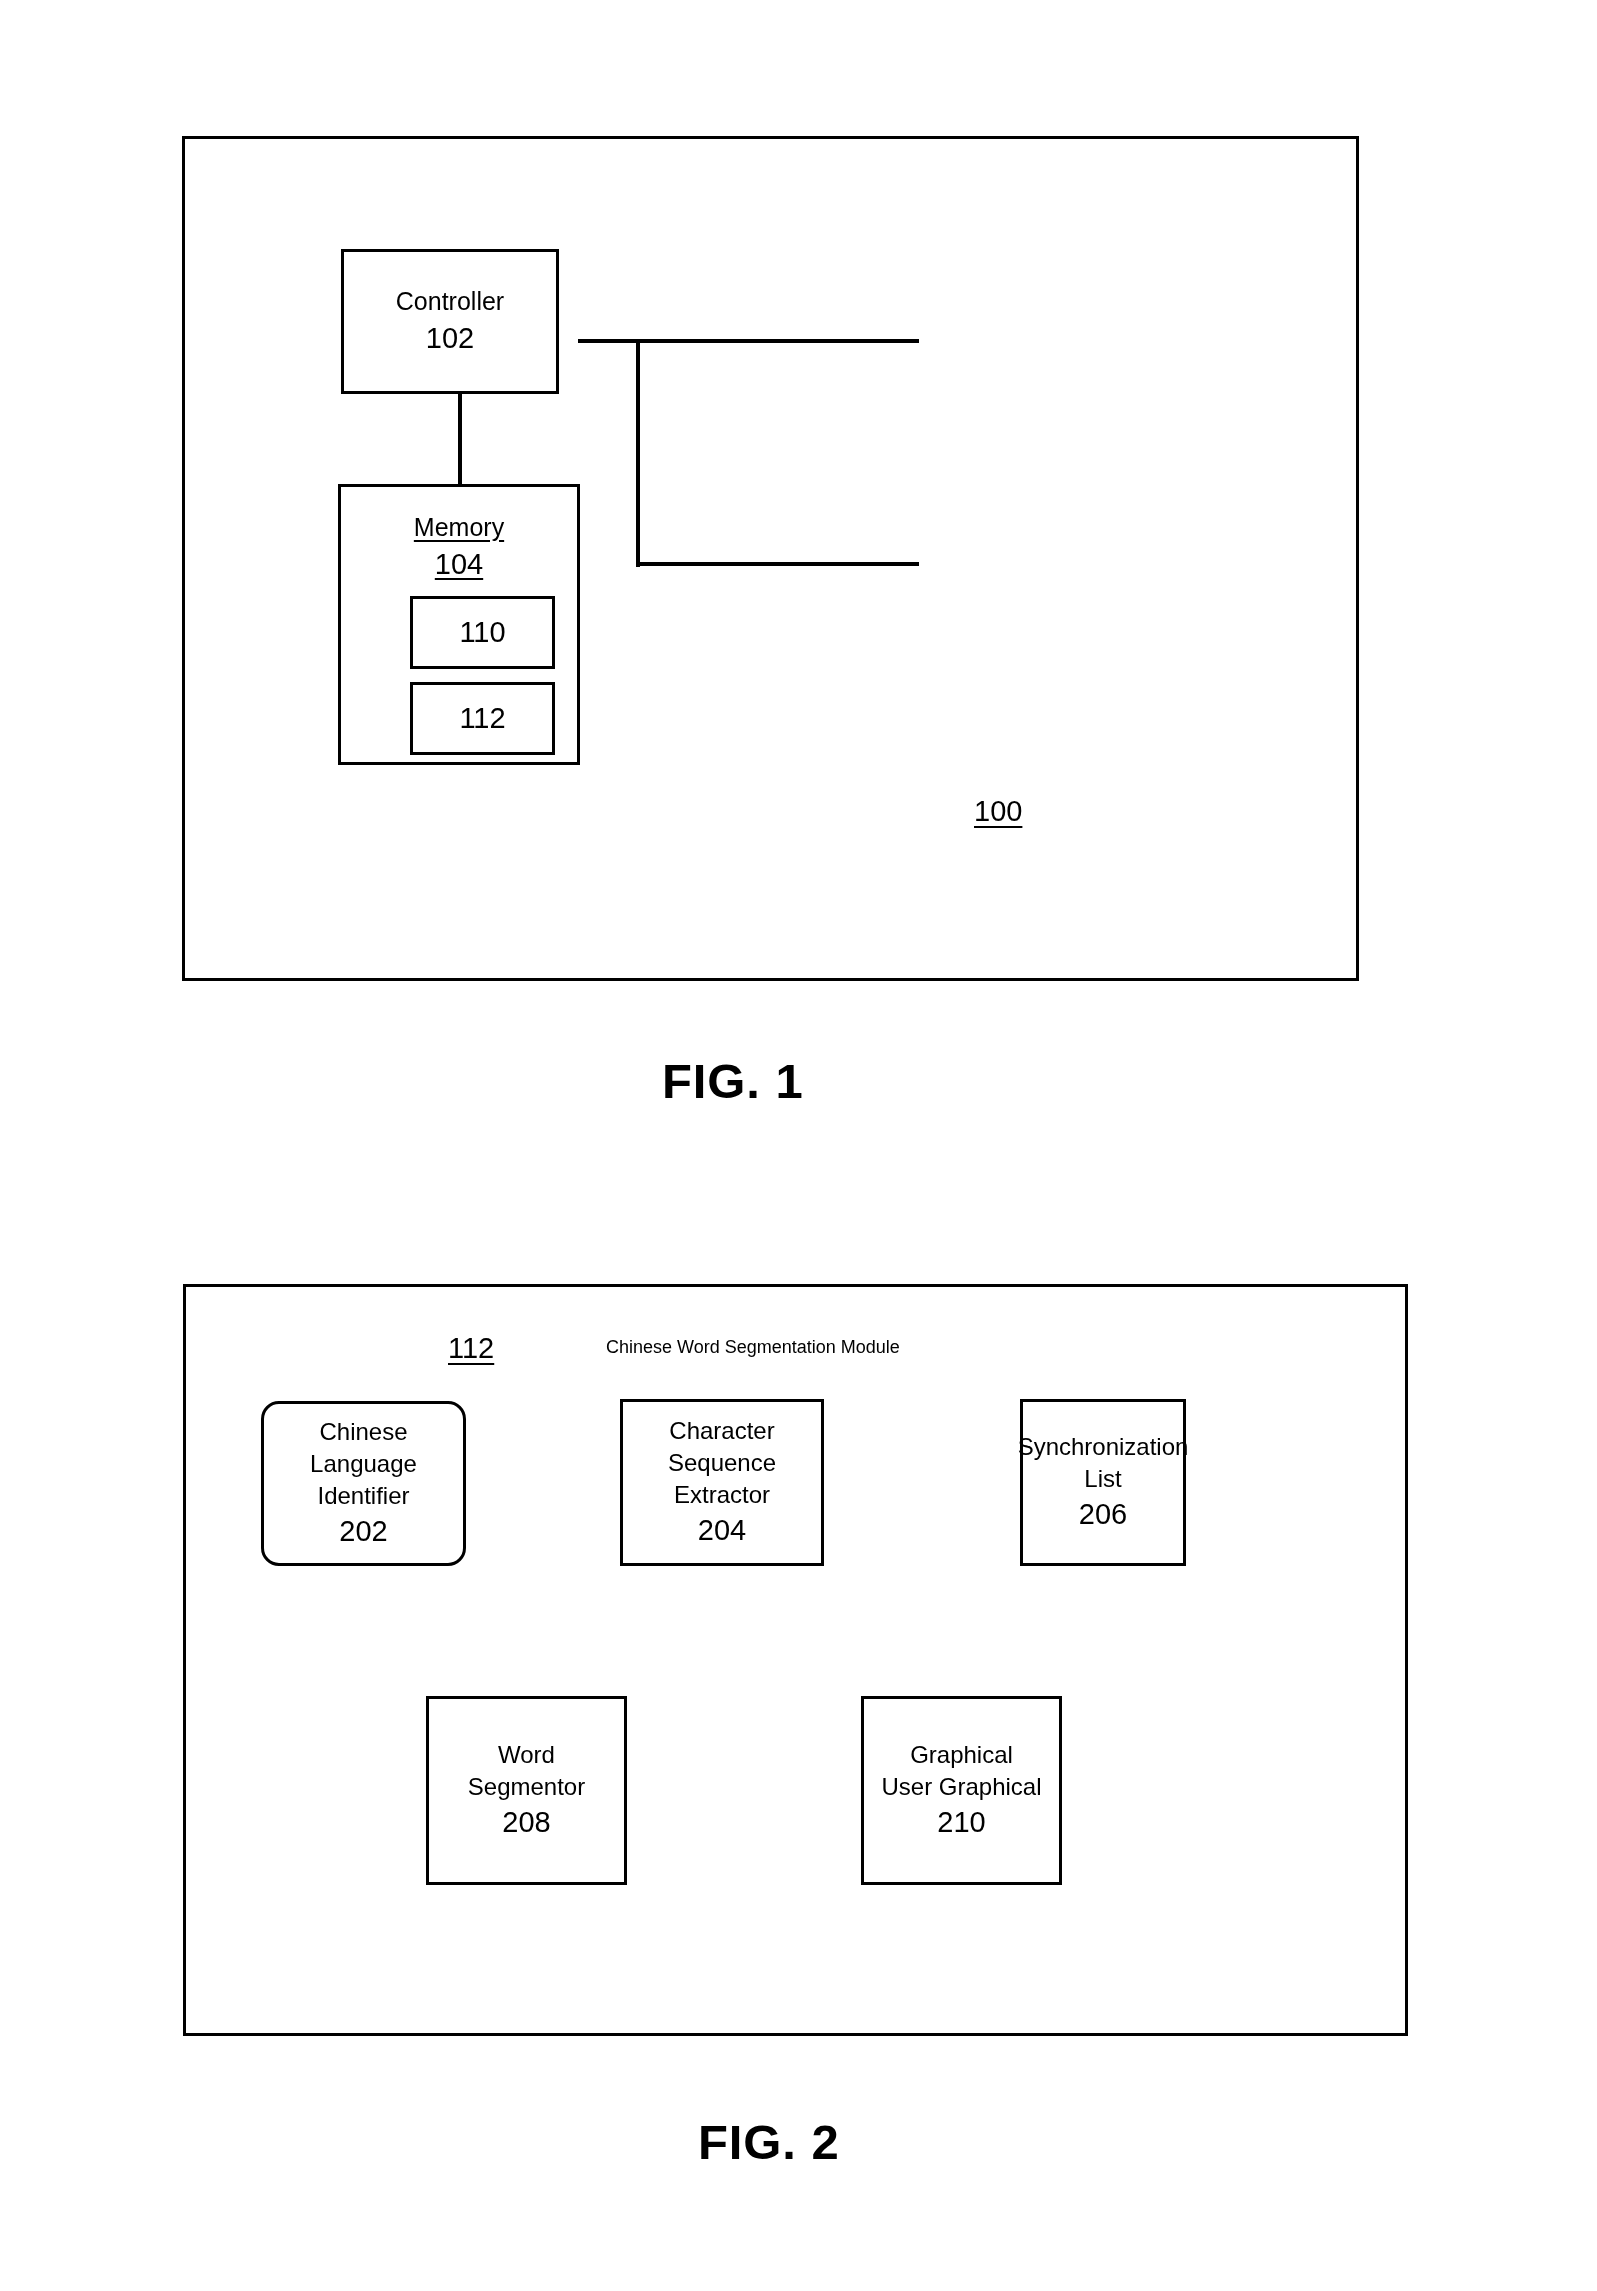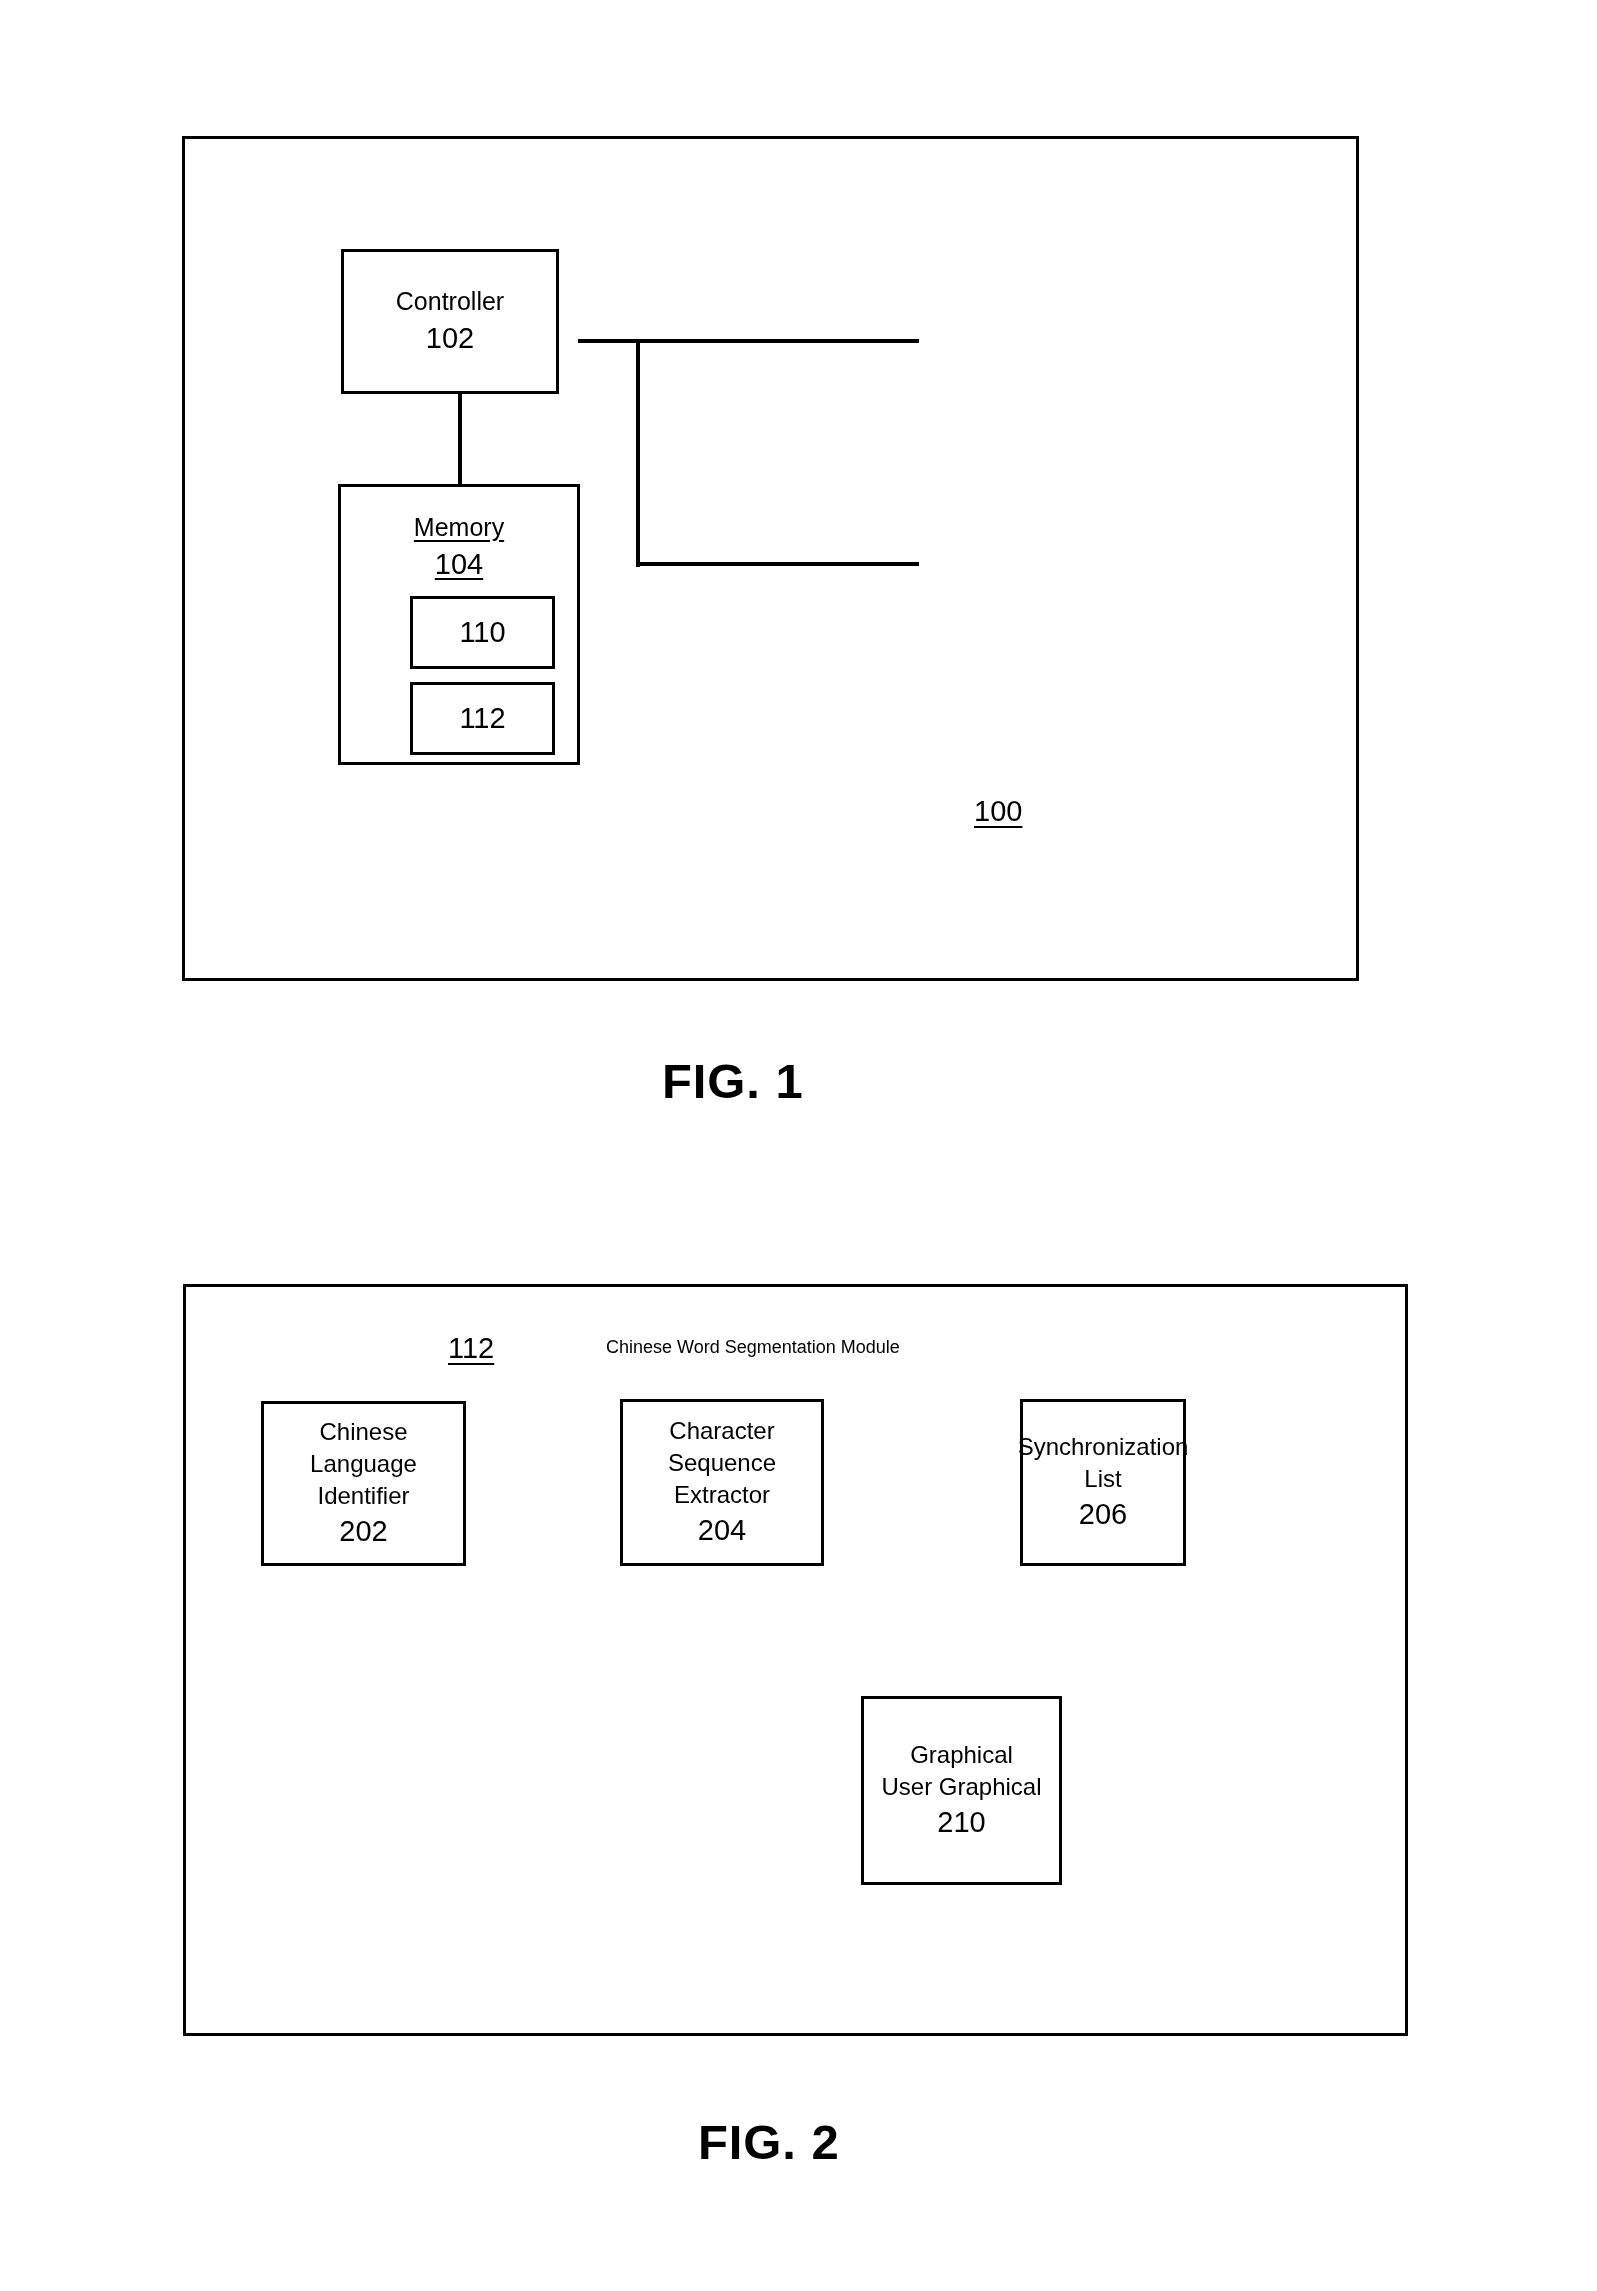--- a/index.html
+++ b/index.html
@@ -129,40 +129,45 @@
 </div>
 
 <div class="fig-caption" style="left:662px; top:1053px;">FIG. 1</div>
 
 <div class="figure-frame" style="left:183px; top:1284px; width:1225px; height:752px;">
 
   <span class="ref-label" style="left:262px; top:45px;">112</span>
 
   <span class="module-title" style="left:420px; top:50px;">Chinese Word Segmentation Module</span>
 
-  <div class="node-box" style="left:75px; top:114px; width:205px; height:165px;">
+  <div class="node-box" style="left:75px; top:114px; width:205px; height:165px;border-radius:18px;">
     <span class="line t-small">Chinese</span>
     <span class="line t-small">Language</span>
     <span class="line t-small">Identifier</span>
     <span class="line t-num">202</span>
   </div>
 
   <div class="node-box" style="left:434px; top:112px; width:204px; height:167px;">
     <span class="line t-small">Character</span>
     <span class="line t-small">Sequence</span>
     <span class="line t-small">Extractor</span>
     <span class="line t-num">204</span>
   </div>
 
   <div class="node-box" style="left:834px; top:112px; width:166px; height:167px;">
     <span class="line t-small">Synchronization</span>
     <span class="line t-small">List</span>
     <span class="line t-num">206</span>
   </div>
 
+  <div class="node-box" style="left:240px; top:409px; width:201px; height:189px;">
+    <span class="line t-small">Word</span>
+    <span class="line t-small">Segmentor</span>
+    <span class="line t-num">208</span>
+  </div>
 
   <div class="node-box" style="left:675px; top:409px; width:201px; height:189px;">
     <span class="line t-small">Graphical</span>
     <span class="line t-small">User Graphical</span>
     <span class="line t-num">210</span>
   </div>
 </div>
 
 <div class="fig-caption" style="left:698px; top:2114px;">FIG. 2</div>
 

